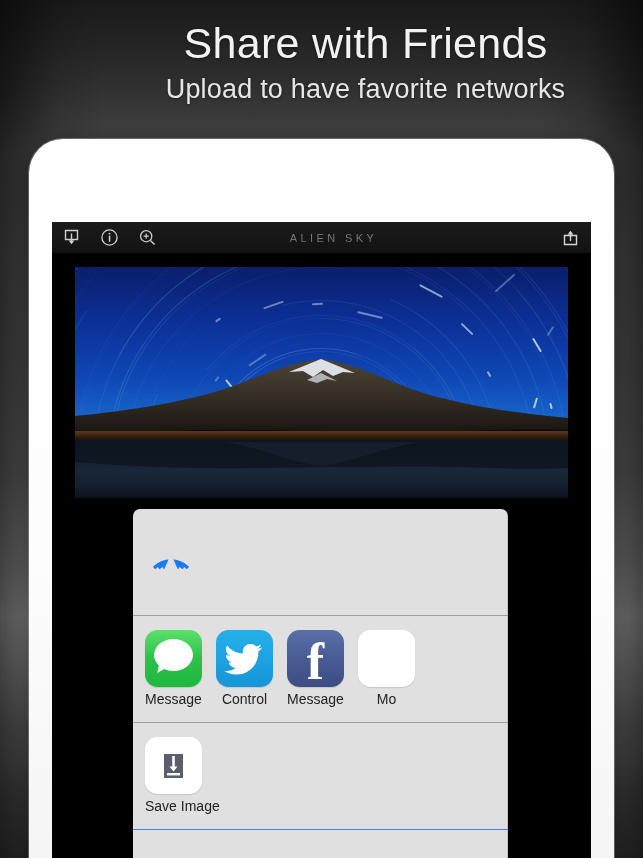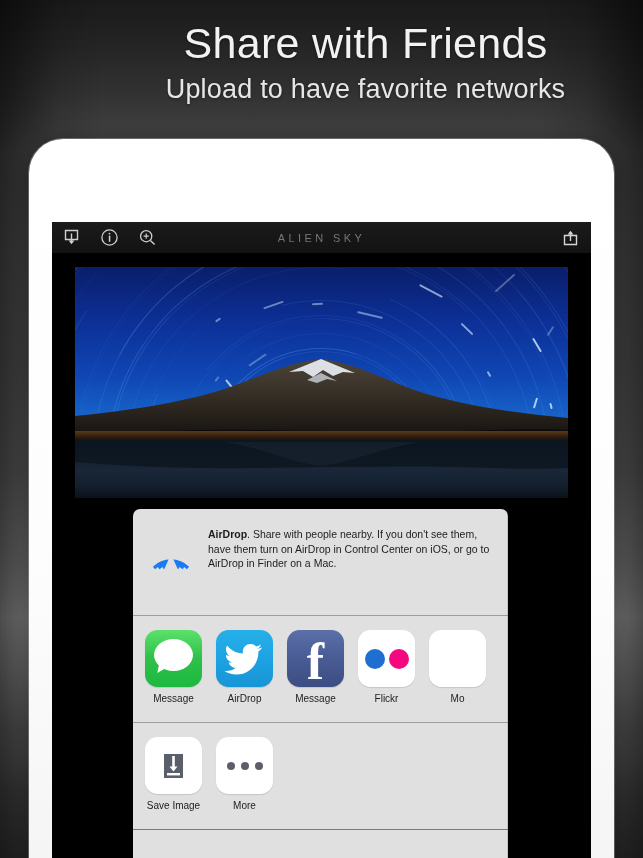--- a/index.html
+++ b/index.html
@@ -78,21 +78,21 @@
     background:linear-gradient(to bottom,#1b1b1b 0%,#121212 100%);
     display:flex; align-items:center;
   }
   .tb-btn {
     width:38px; height:31px;
     display:flex; align-items:center; justify-content:center;
   }
   .tb-btn svg { display:block; }
   #tb-spacer { flex:1; }
   #app-title {
-    position:absolute; left:0; top:0; width:100%; height:31px;
+    position:absolute; left:12px; top:0; width:100%; height:31px;
     display:flex; align-items:center; justify-content:center;
     font-size:11px; letter-spacing:3.4px; font-weight:400;
     color:#8a8a8a;
     background:linear-gradient(to bottom,#9b9b9b,#5a5a5a);
     -webkit-background-clip:text; background-clip:text;
     -webkit-text-fill-color:transparent;
     pointer-events:none;
   }
   #share-btn { position:absolute; right:2px; top:0; }
 
@@ -172,21 +172,21 @@
   }
   #row-2 { border-bottom:1px solid #3b82f6; }
   .app-item { width:57px; flex:none; text-align:center; }
   .app-tile {
     width:57px; height:57px; border-radius:12.5px;
     overflow:hidden; position:relative;
     margin:0 auto 6px auto;
     box-shadow:0 1px 1px rgba(0,0,0,0.12);
   }
   .app-label {
-    font-size:10px; line-height:12px; color:#222;
+    font-size:14px; line-height:12px; color:#222;
     white-space:nowrap;
     text-align:center;
   }
 
   .t-message { background:linear-gradient(to bottom,#5be16a 0%,#2ec04a 50%,#1db83f 100%); }
   .t-mail    { background:linear-gradient(to bottom,#2e7fe8 0%,#1d9bf0 45%,#31bdf7 100%); }
   .t-twitter { background:linear-gradient(to bottom,#25b0e8 0%,#1da1e2 55%,#1795d6 100%); }
   .t-facebook{ background:linear-gradient(to bottom,#5b6fa8 0%,#4a5d96 45%,#3b4d82 100%); }
   .t-white   { background:#ffffff; }
 
@@ -407,55 +407,43 @@
               <path d="M7 38 A24 24 0 0 1 41 38" stroke-width="3.2"></path>
               <path d="M11.5 38 A19 19 0 0 1 36.5 38" stroke-width="3"></path>
               <path d="M16 38 A14 14 0 0 1 32 38" stroke-width="2.8"></path>
               <path d="M20 38 A9 9 0 0 1 28 38" stroke-width="2.6"></path>
             </g>
             <circle cx="24" cy="33" r="2.6" fill="#1a7bf0"></circle>
             <path d="M24 24 L32 42 L16 42 Z" fill="#e0e0e0"></path>
             <path d="M24 27 L30.5 41 L17.5 41 Z" fill="#e0e0e0"></path>
           </svg>
         </div>
-        <div id="airdrop-text">
-          <b>AirDrop</b><span>. Share with people nearby. If you don't see them, have them turn on AirDrop in Control Center on iOS, or go to AirDrop in Finder on a Mac.</span>
-        </div>
       </div>
 
       <div class="app-row" id="row-1">
         <div class="app-item">
           <div class="app-tile t-message">
             <div class="msg-tail"></div>
               <div class="msg-bubble"></div>
           </div>
           <div class="app-label">Message</div>
         </div>
         <div class="app-item">
           <div class="app-tile t-twitter">
             <svg class="gray-glyph" width="57" height="57" viewBox="0 0 57 57">
               <path d="M46 17.5c-1.4.6-2.9 1-4.4 1.2 1.6-.9 2.8-2.4 3.4-4.2-1.5.9-3.1 1.5-4.9 1.9-1.4-1.5-3.4-2.4-5.6-2.4-4.2 0-7.7 3.4-7.7 7.7 0 .6.1 1.2.2 1.8-6.4-.3-12.1-3.4-15.9-8.1-.7 1.1-1.1 2.4-1.1 3.9 0 2.7 1.4 5 3.4 6.4-1.3 0-2.5-.4-3.5-1v.1c0 3.7 2.7 6.8 6.2 7.5-.6.2-1.3.3-2 .3-.5 0-1 0-1.5-.1 1 3.1 3.8 5.3 7.2 5.3-2.6 2.1-5.9 3.3-9.6 3.3-.6 0-1.2 0-1.8-.1 3.4 2.2 7.5 3.5 11.9 3.5 14.3 0 22.1-11.8 22.1-22.1v-1c1.5-1.1 2.8-2.5 3.8-4z" fill="#ffffff"></path>
             </svg>
           </div>
-          <div class="app-label">AirDrop</div>
+          <div class="app-label">Control</div>
         </div>
         <div class="app-item">
           <div class="app-tile t-facebook">
             <div class="fb-f">f</div>
           </div>
           <div class="app-label">Message</div>
-        </div>
-        <div class="app-item">
-          <div class="app-tile t-white">
-            <div class="flickr-dots">
-                <span class="fd fd-blue"></span>
-                <span class="fd fd-pink"></span>
-              </div>
-          </div>
-          <div class="app-label">Flickr</div>
         </div>
         <div class="app-item">
           <div class="app-tile t-white">
             <div class="more-dots"></div>
           </div>
           <div class="app-label">Mo</div>
         </div>
       </div>
 
       <div class="app-row" id="row-2">
@@ -463,28 +451,18 @@
           <div class="app-tile t-white">
             <svg class="gray-glyph" width="57" height="57" viewBox="0 0 57 57">
               <rect x="19" y="17" width="19" height="24" fill="#5b5f6b"></rect>
               <path d="M28.5 19 L28.5 33" stroke="#ffffff" stroke-width="2.6"></path>
               <path d="M24.5 29.5 L28.5 34.5 L32.5 29.5 Z" fill="#ffffff"></path>
               <rect x="22" y="36" width="13" height="2.4" fill="#ffffff"></rect>
             </svg>
           </div>
           <div class="app-label">Save Image</div>
         </div>
-        <div class="app-item">
-          <div class="app-tile t-white">
-            <div class="more-dots">
-                <span class="md"></span>
-                <span class="md"></span>
-                <span class="md"></span>
-              </div>
-          </div>
-          <div class="app-label">More</div>
-        </div>
       </div>
       <div id="sheet-clip-edge"></div>
     </div>
 
   </div>
 </div>
 
 </body></html>

